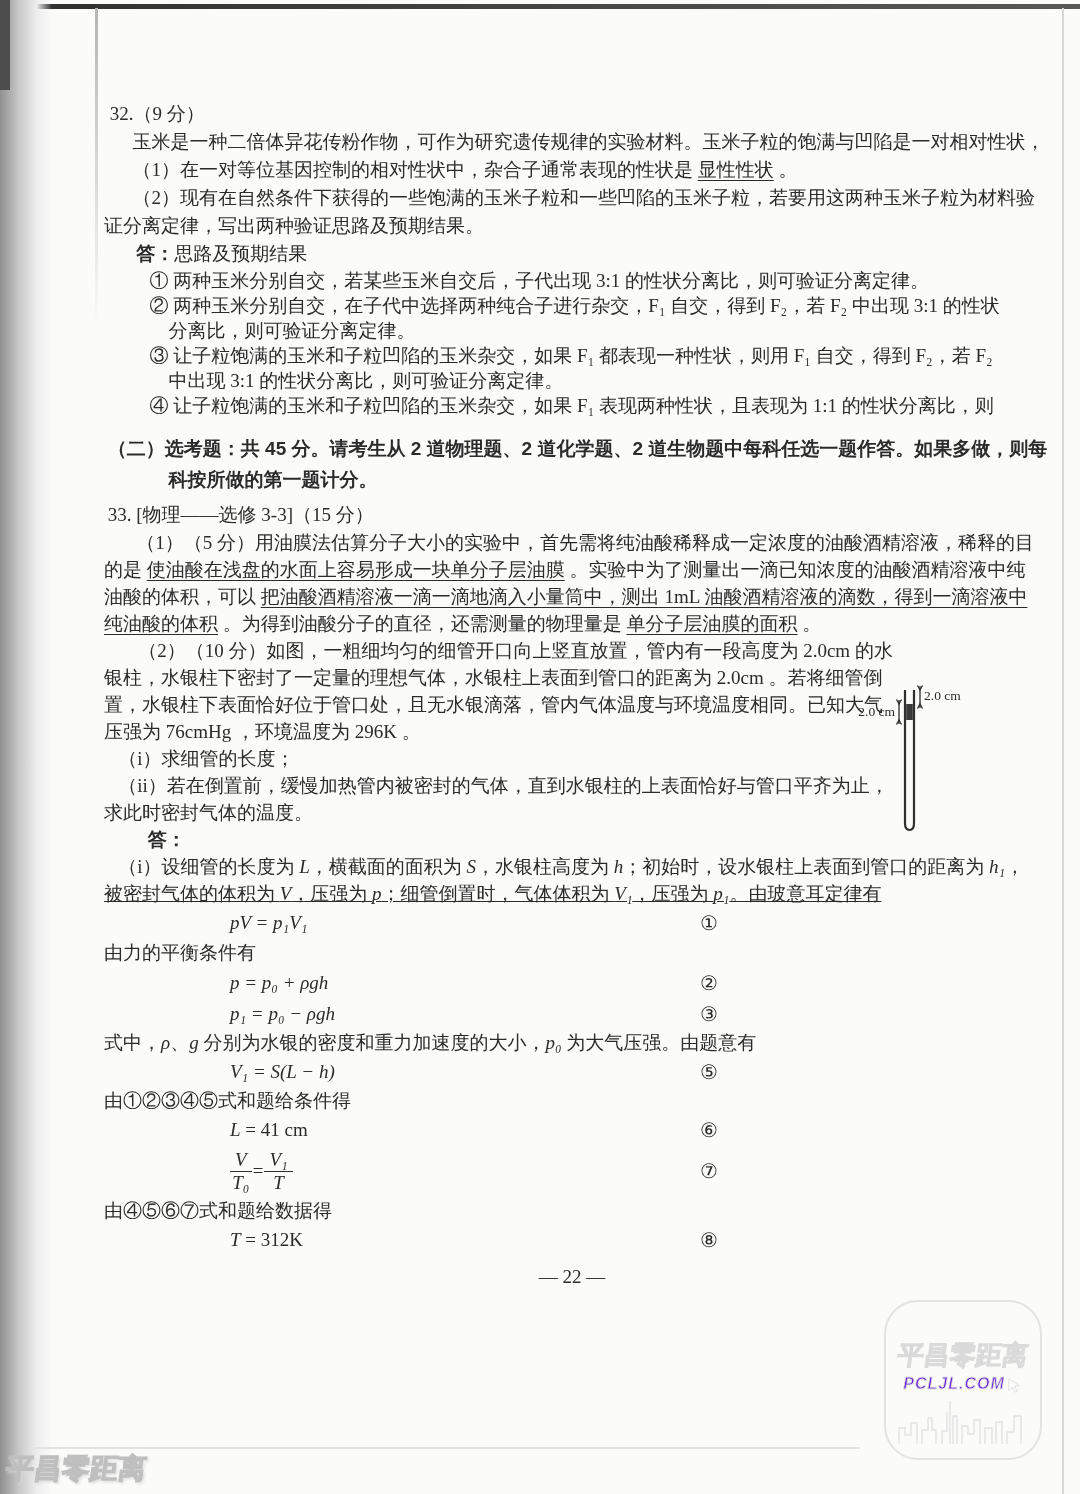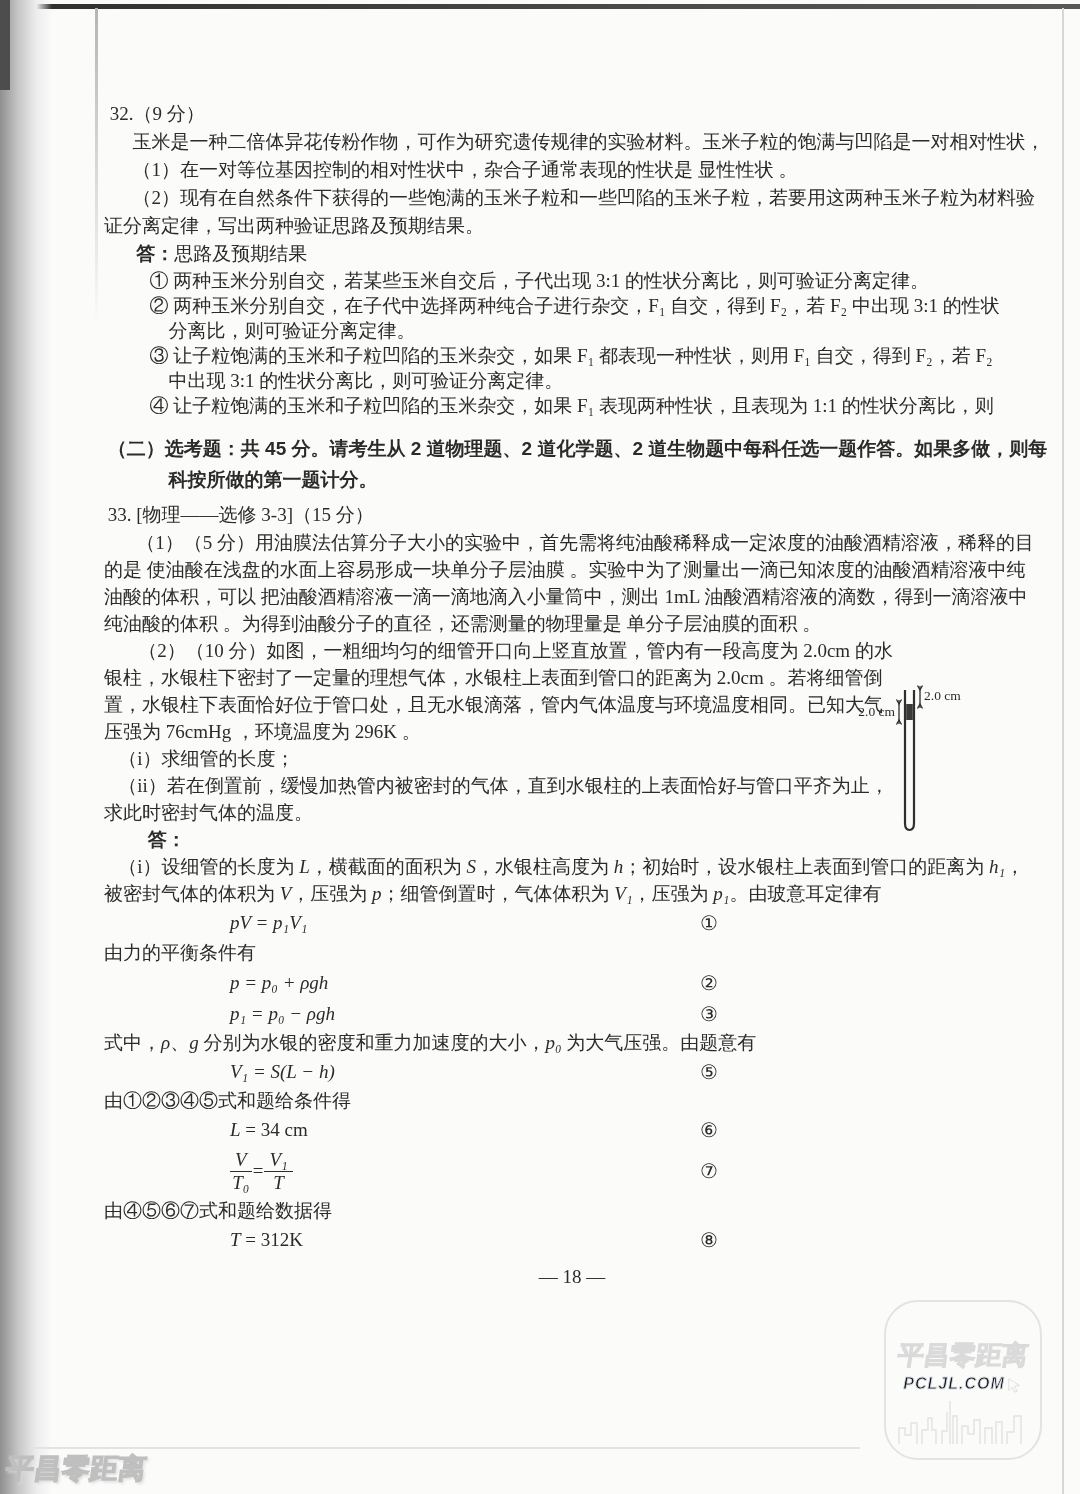--- a/index.html
+++ b/index.html
@@ -18,21 +18,21 @@
   .scan-spine-line{position:absolute;left:95px;top:8px;width:3px;height:320px;
     background:linear-gradient(to bottom,#b5b5b5,rgba(200,200,200,0));}
   .scan-right-line{position:absolute;left:1062px;top:8px;width:2px;height:1486px;background:#d7d7d7;}
   .scan-bottom-line{position:absolute;left:30px;top:1447px;width:830px;height:2px;background:#e3e3e3;}
 
   
   .doc{position:absolute;left:104px;top:100px;width:936px;font-size:19px;}
   .line{position:relative;height:28px;line-height:28px;white-space:nowrap;}
   .line.center{text-align:center;white-space:normal;}
   .line span{display:inline;}
-  .u{text-underline-offset:4px;}
+  .u{text-decoration:underline;text-underline-offset:4px;}
   .b{font-family:"Liberation Sans","DejaVu Sans",sans-serif;font-weight:700;}
   .i{font-style:italic;}
   .eq{padding-left:126px;font-size:19px;}
   .eqnum{position:absolute;left:596px;top:0;font-style:normal;font-size:20px;}
   .tall{display:flex;align-items:center;}
   .tall .eqnum{top:50%;transform:translateY(-50%);}
   .frac{display:inline-block;text-align:center;vertical-align:middle;font-style:italic;line-height:20px;}
   .frac .num{display:block;border-bottom:1.5px solid #2b2b2b;padding:0 5px 1px;}
   .frac .den{display:block;padding-top:1px;}
 
@@ -50,21 +50,21 @@
   .wm-logo{
     position:absolute;left:884px;top:1300px;width:158px;height:160px;
     border:2px solid #e3e3e3;border-radius:34px;box-sizing:border-box;
     font-family:"Liberation Sans","DejaVu Sans",sans-serif;text-align:center;
   }
   .wm-logo .t1{
     margin-top:36px;font-size:26px;font-weight:700;color:#f8f8f8;
     -webkit-text-stroke:1px #dadada;transform:skewX(-8deg);white-space:nowrap;
   }
   .wm-logo .t2{
-    margin-top:2px;font-size:16px;font-weight:700;font-style:italic;color:#0f172a;
+    margin-top:2px;font-size:16px;font-weight:700;font-style:italic;color:#6d28d9;
     -webkit-text-stroke:0.8px #e0e0e0;letter-spacing:1px;white-space:nowrap;
   }
   .wm-logo .t2 svg{vertical-align:middle;margin-left:2px;}
   .wm-logo .sky{margin-top:4px;}
 </style>
 </head>
 <body>
 
 <div class="page">
 
@@ -97,44 +97,44 @@
       <div class="line" style="height: 27px; line-height: 27px;"><span class="u">纯油酸的体积</span><span> 。为得到油酸分子的直径，还需测量的物理量是 </span><span class="u">单分子层油膜的面积</span><span> 。</span></div>
       <div class="line" style="padding-left: 34.2px; height: 27px; line-height: 27px;"><span>（2）（10 分）如图，一粗细均匀的细管开口向上竖直放置，管内有一段高度为 2.0cm 的水</span></div>
       <div class="line" style="height: 27px; line-height: 27px;"><span>银柱，水银柱下密封了一定量的理想气体，水银柱上表面到管口的距离为 2.0cm 。若将细管倒</span></div>
       <div class="line" style="height: 27px; line-height: 27px;"><span>置，水银柱下表面恰好位于管口处，且无水银滴落，管内气体温度与环境温度相同。已知大气</span></div>
       <div class="line" style="height: 27px; line-height: 27px;"><span>压强为 76cmHg ，环境温度为 296K 。</span></div>
       <div class="line" style="padding-left: 14.25px; height: 27px; line-height: 27px;"><span>（i）求细管的长度；</span></div>
       <div class="line" style="padding-left: 14.25px; height: 27px; line-height: 27px;"><span>（ii）若在倒置前，缓慢加热管内被密封的气体，直到水银柱的上表面恰好与管口平齐为止，</span></div>
       <div class="line" style="height: 27px; line-height: 27px;"><span>求此时密封气体的温度。</span></div>
       <div class="line" style="padding-left: 43.7px; height: 27px; line-height: 27px;"><span class="b">答：</span></div>
       <div class="line" style="padding-left: 14.25px; height: 27px; line-height: 27px;"><span>（i）设细管的长度为 </span><span class="i">L</span><span>，横截面的面积为 </span><span class="i">S</span><span>，水银柱高度为 </span><span class="i">h</span><span>；初始时，设水银柱上表面到管口的距离为 </span><span class="i">h₁</span><span>，</span></div>
-      <div class="line" style="height: 27px; line-height: 27px;"><span>被密封气体的体积为 </span><span class="i">V</span><span>，压强为 </span><span class="i">p</span><span>；细管倒置时，气体体积为 </span><span class="i">V₁</span><span>，压强为 </span><span class="i">p₁</span><span>。由玻意耳定律有</span></div>
+      <div class="line" style="height: 27px; line-height: 27px; text-decoration: underline;"><span>被密封气体的体积为 </span><span class="i">V</span><span>，压强为 </span><span class="i">p</span><span>；细管倒置时，气体体积为 </span><span class="i">V₁</span><span>，压强为 </span><span class="i">p₁</span><span>。由玻意耳定律有</span></div>
       <div class="line eq" style="height: 32px; line-height: 32px;"><span class="i">pV = p₁V₁</span><span class="eqnum">①</span></div>
       <div class="line"><span>由力的平衡条件有</span></div>
       <div class="line eq" style="height: 32px; line-height: 32px;"><span class="i">p = p₀ + ρgh</span><span class="eqnum">②</span></div>
       <div class="line eq" style="height: 30px; line-height: 30px;"><span class="i">p₁ = p₀ − ρgh</span><span class="eqnum">③</span></div>
       <div class="line"><span>式中，</span><span class="i">ρ</span><span>、</span><span class="i">g</span><span> 分别为水银的密度和重力加速度的大小，</span><span class="i">p₀</span><span> 为大气压强。由题意有</span></div>
       <div class="line eq" style="height: 30px; line-height: 30px;"><span class="i">V₁ = S(L − h)</span><span class="eqnum">⑤</span></div>
       <div class="line"><span>由①②③④⑤式和题给条件得</span></div>
-      <div class="line eq" style="height: 30px; line-height: 30px;"><span class="i">L</span><span> = 34 cm</span><span class="eqnum">⑥</span></div>
+      <div class="line eq" style="height: 30px; line-height: 30px;"><span class="i">L</span><span> = 41 cm</span><span class="eqnum">⑥</span></div>
       <div class="line eq tall" style="height: 52px;">
         <span class="frac">
           <span class="num">V</span>
           <span class="den">T₀</span>
         </span>
         <span class="i"> = </span>
         <span class="frac">
           <span class="num">V₁</span>
           <span class="den">T</span>
         </span>
         <span class="eqnum">⑦</span>
       </div>
       <div class="line"><span>由④⑤⑥⑦式和题给数据得</span></div>
       <div class="line eq" style="height: 30px; line-height: 30px;"><span class="i">T</span><span> = 312K</span><span class="eqnum">⑧</span></div>
-      <div class="line center" style="margin-top: 8px;"><span>— 18 —</span></div>
+      <div class="line center" style="margin-top: 8px;"><span>— 22 —</span></div>
     </div>
 
   <svg class="fig" viewBox="0 0 220 160" xmlns="http://www.w3.org/2000/svg">
 
     <path d="M59 10 L59 143 Q59 150 63.5 150 Q68 150 68 143 L68 10" fill="none" stroke="#2f2f2f" stroke-width="2.2"></path>
 
     <rect x="60.2" y="24" width="6.6" height="16" fill="#3a3a3a"></rect>
 
     <g stroke="#2b2b2b" stroke-width="1.3" fill="none">
       <line x1="74" y1="6" x2="74" y2="28"></line>

